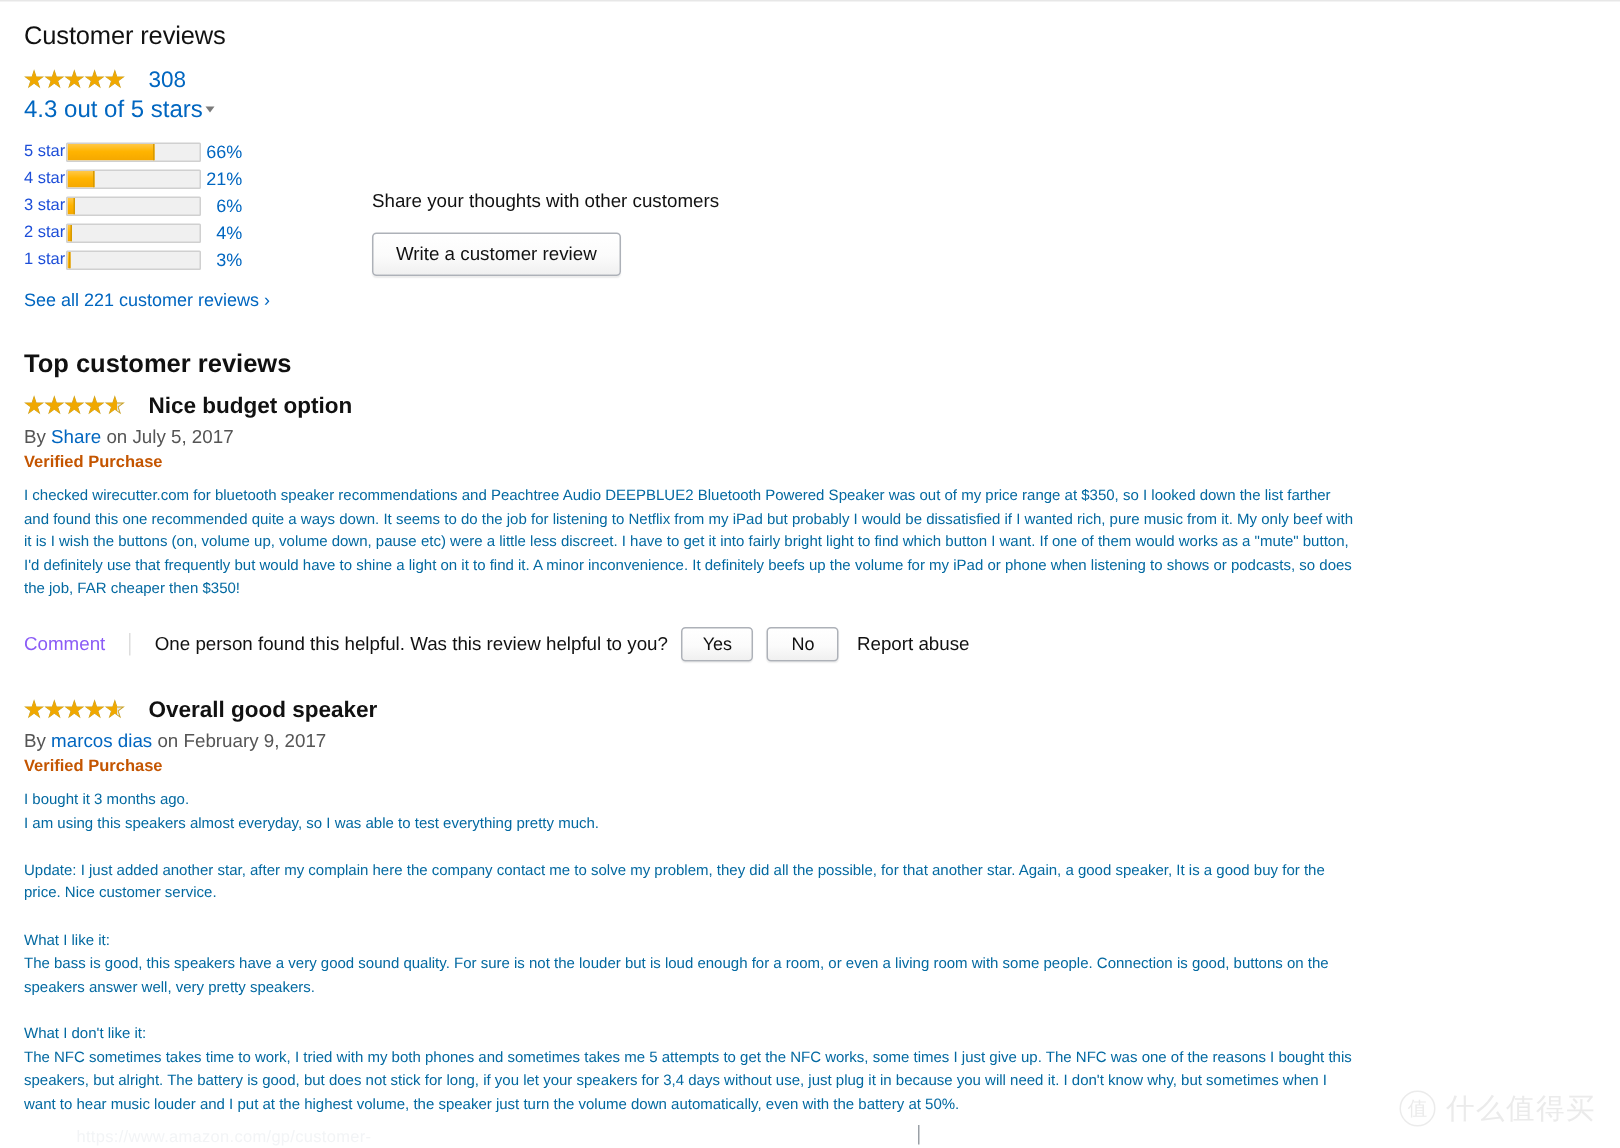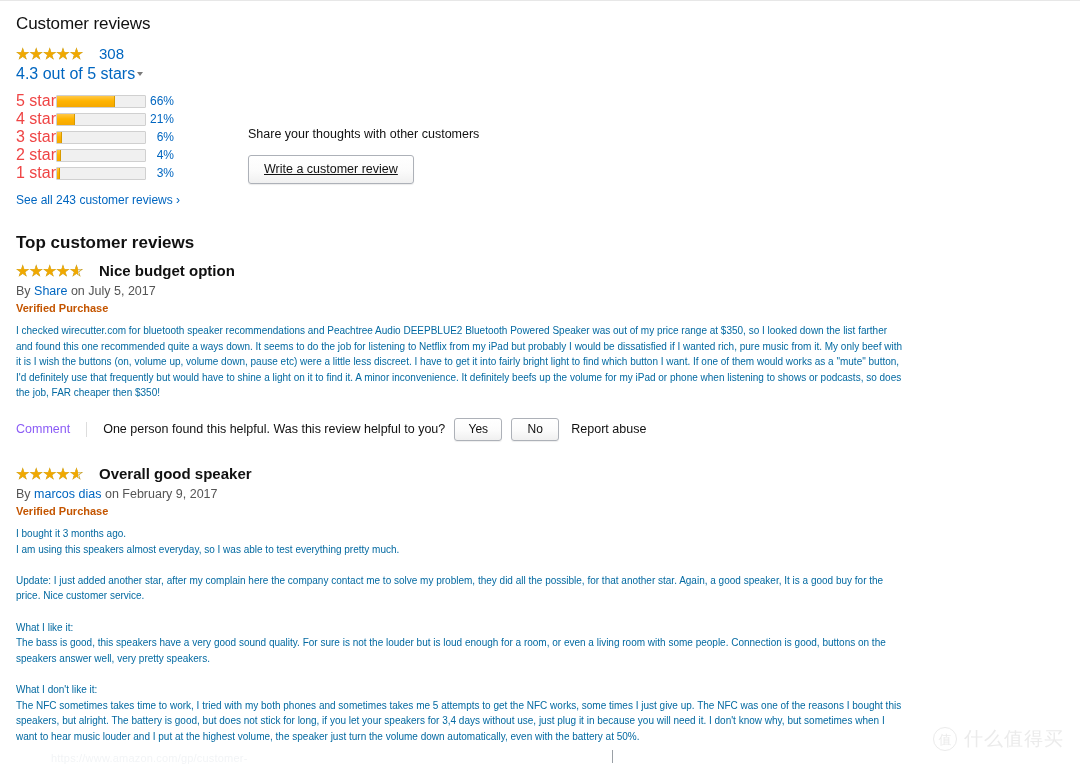--- a/index.html
+++ b/index.html
@@ -93,22 +93,22 @@
   table.histogram {
     border-collapse: collapse;
     margin-top: 9px;
   }
   table.histogram td {
     padding: 0;
     height: 18px;
     vertical-align: middle;
   }
   td.h-label {
-    color: #ef4444;
-    font-size: 16px;
+    color: #1d4ed8;
+    font-size: 11px;
     padding-right: 5px;
     white-space: nowrap;
     cursor: pointer;
   }
   .bar-outer {
     width: 90px;
     height: 13px;
     background: #f0f0f0;
     border: 1px solid #d0d0d0;
     box-sizing: border-box;
@@ -154,21 +154,20 @@
     display: inline-block;
     padding: 6px 15px 7px 15px;
     font-size: 12.5px;
     color: #111;
     background: linear-gradient(to bottom, #ffffff 0%, #fbfbfb 55%, #f0f0f0 100%);
     border: 1px solid #adb1b8;
     border-radius: 3px;
     box-shadow: 0 1px 0 rgba(255,255,255,0.6) inset, 0 1px 1px rgba(0,0,0,0.08);
     cursor: pointer;
     white-space: nowrap;
-    text-decoration: underline;
   }
   
   .reviews-header {
     font-size: 17px;
     font-weight: bold;
     margin: 26px 0 9px 0;
   }
   .review { margin-bottom: 2px; }
   .review-title-row {
     display: flex;
@@ -363,21 +362,21 @@
               <td>
                 <div class="bar-outer">
                   <div class="bar-inner" style="width: 3%;"></div>
                 </div>
               </td>
               <td class="h-pct">3%</td>
             </tr>
           </tbody>
       </table>
 
-      <a class="see-all">See all 243 customer reviews ›</a>
+      <a class="see-all">See all 221 customer reviews ›</a>
 
       <div class="share-col">
         <div class="share-text">Share your thoughts with other customers</div>
         <div class="write-btn">Write a customer review</div>
       </div>
     </div>
 
     <div class="reviews-header">Top customer reviews</div>
 
     <div id="reviews-list">

